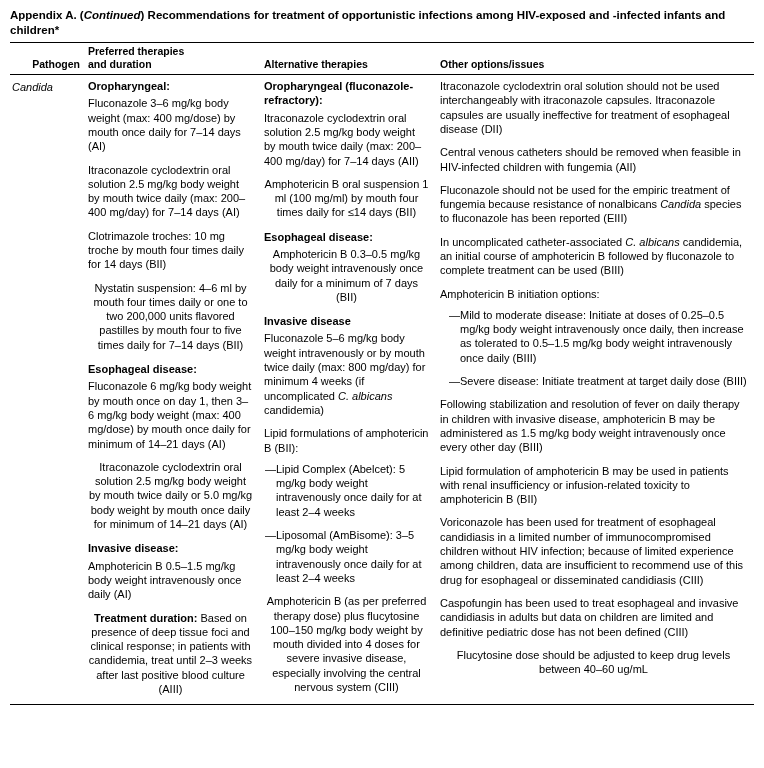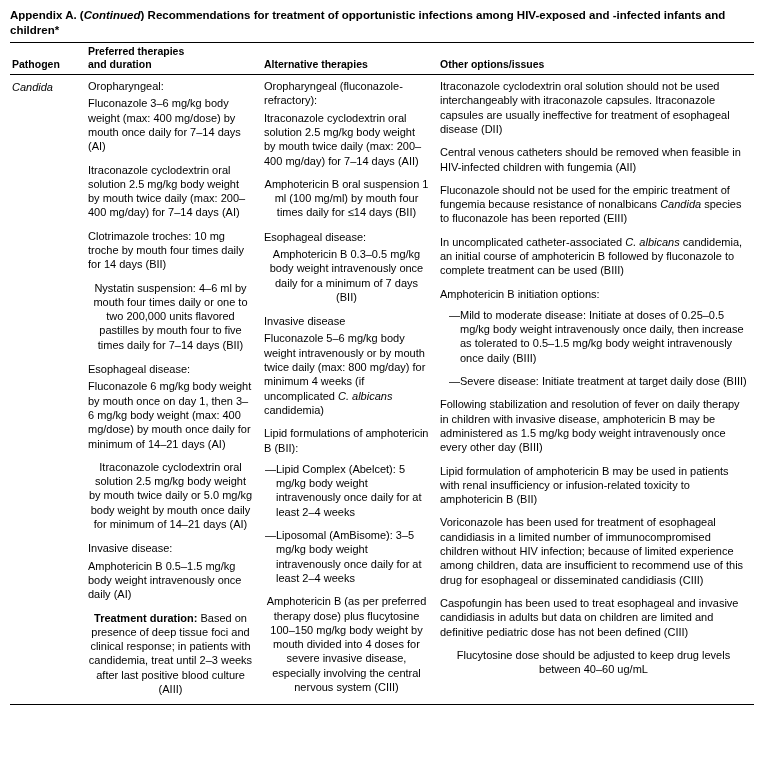--- a/index.html
+++ b/index.html
@@ -45,21 +45,21 @@
   thead th {
     font-family: "Liberation Sans", sans-serif;
     font-size: 10.5px;
     font-weight: bold;
     text-align: left;
     vertical-align: bottom;
     padding: 2px 4px 3px 4px;
     line-height: 1.22;
   }
   th.pathogen-head {
-    text-align: left;
+    text-align: right;
     padding-left: 2px;
     vertical-align: bottom;
   }
   .hdr-underline {
     border-bottom: 1px solid #000;
   }
   tbody td {
     vertical-align: top;
     font-family: "Liberation Sans", sans-serif;
     font-size: 11px;
@@ -71,21 +71,21 @@
     font-style: italic;
     padding-left: 2px;
     padding-top: 5px;
   }
   td.col-pref { width: 175px; }
   td.col-alt  { width: 175px; }
   td.col-other{ width: 300px; margin-left: 36px; }
 
   .blk { margin: 0 0 10px 0; }
   .blk:last-child { margin-bottom: 0; }
-  .sub { font-weight: normal; margin: 0 0 3px 0; }
+  .sub { font-weight: bold; margin: 0 0 3px 0; }
   .p { margin: 0 0 9px 0; }
   .p:last-child { margin-bottom: 0; text-align: center; }
   .tight { margin-bottom: 7px; }
   .dash {
     margin: 0 0 9px 12px;
     text-indent: -11px;
   }
   .dash2 {
     margin: 0 0 9px 20px;
     text-indent: -11px;

